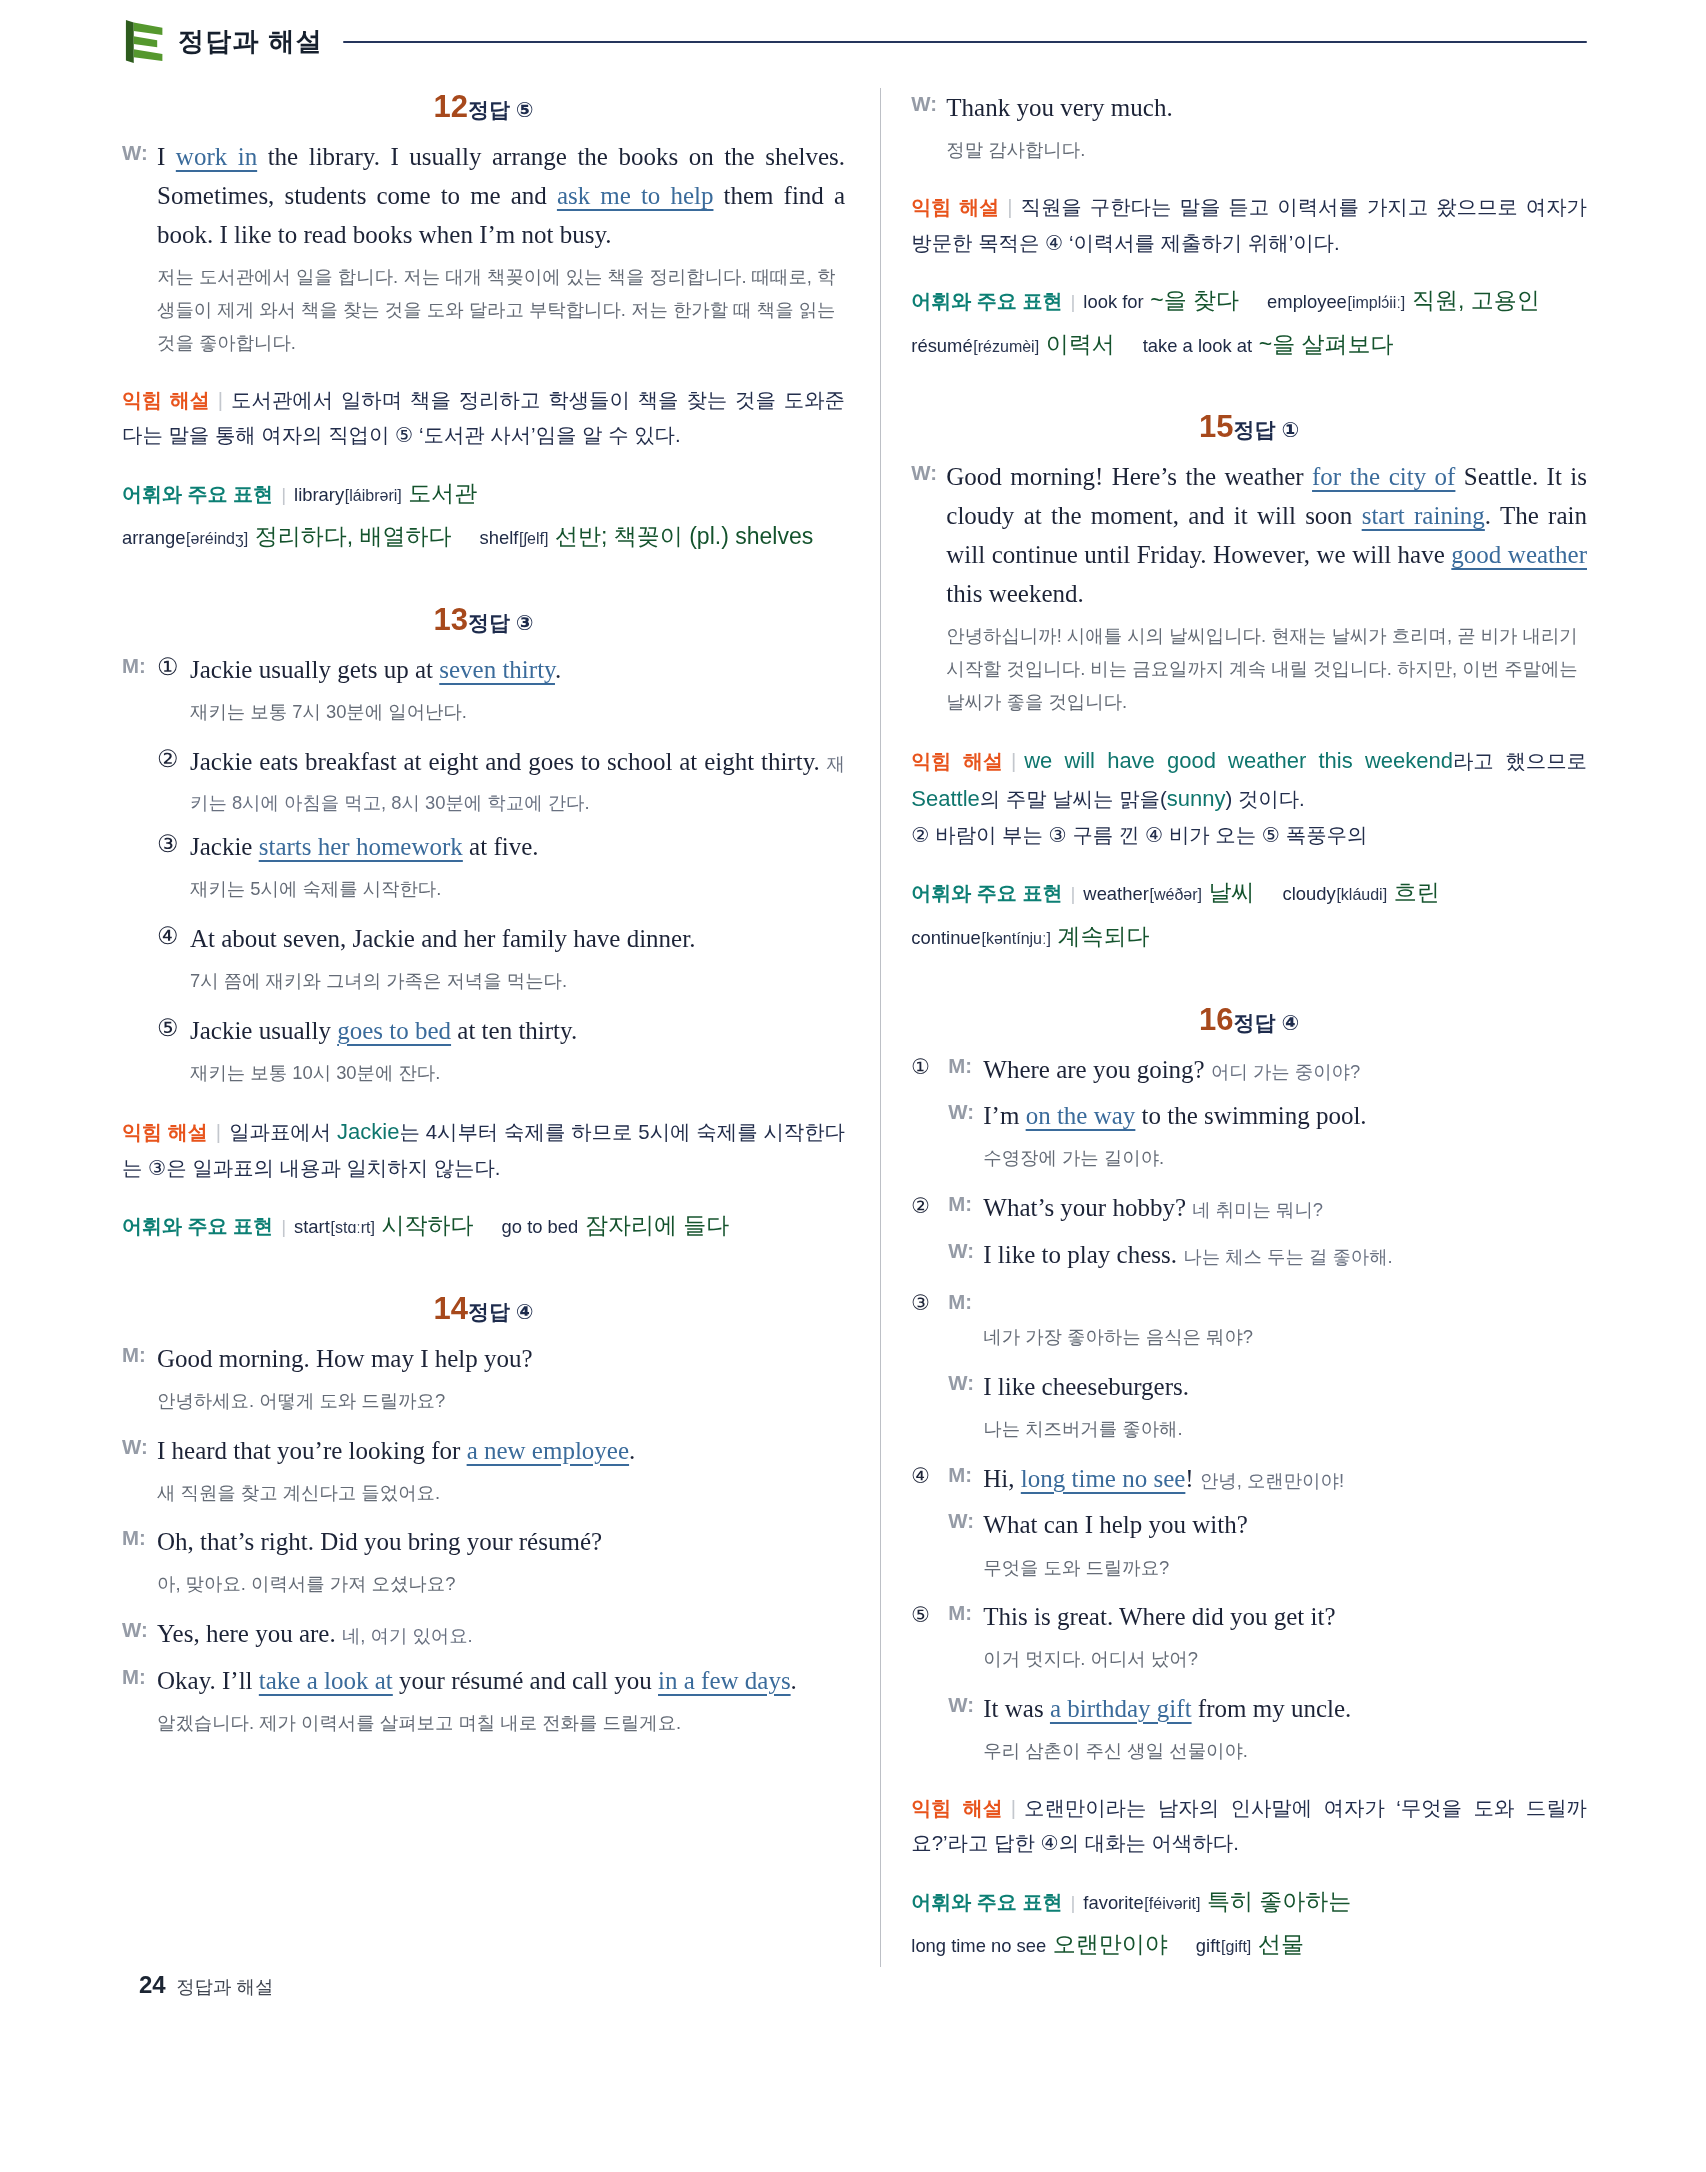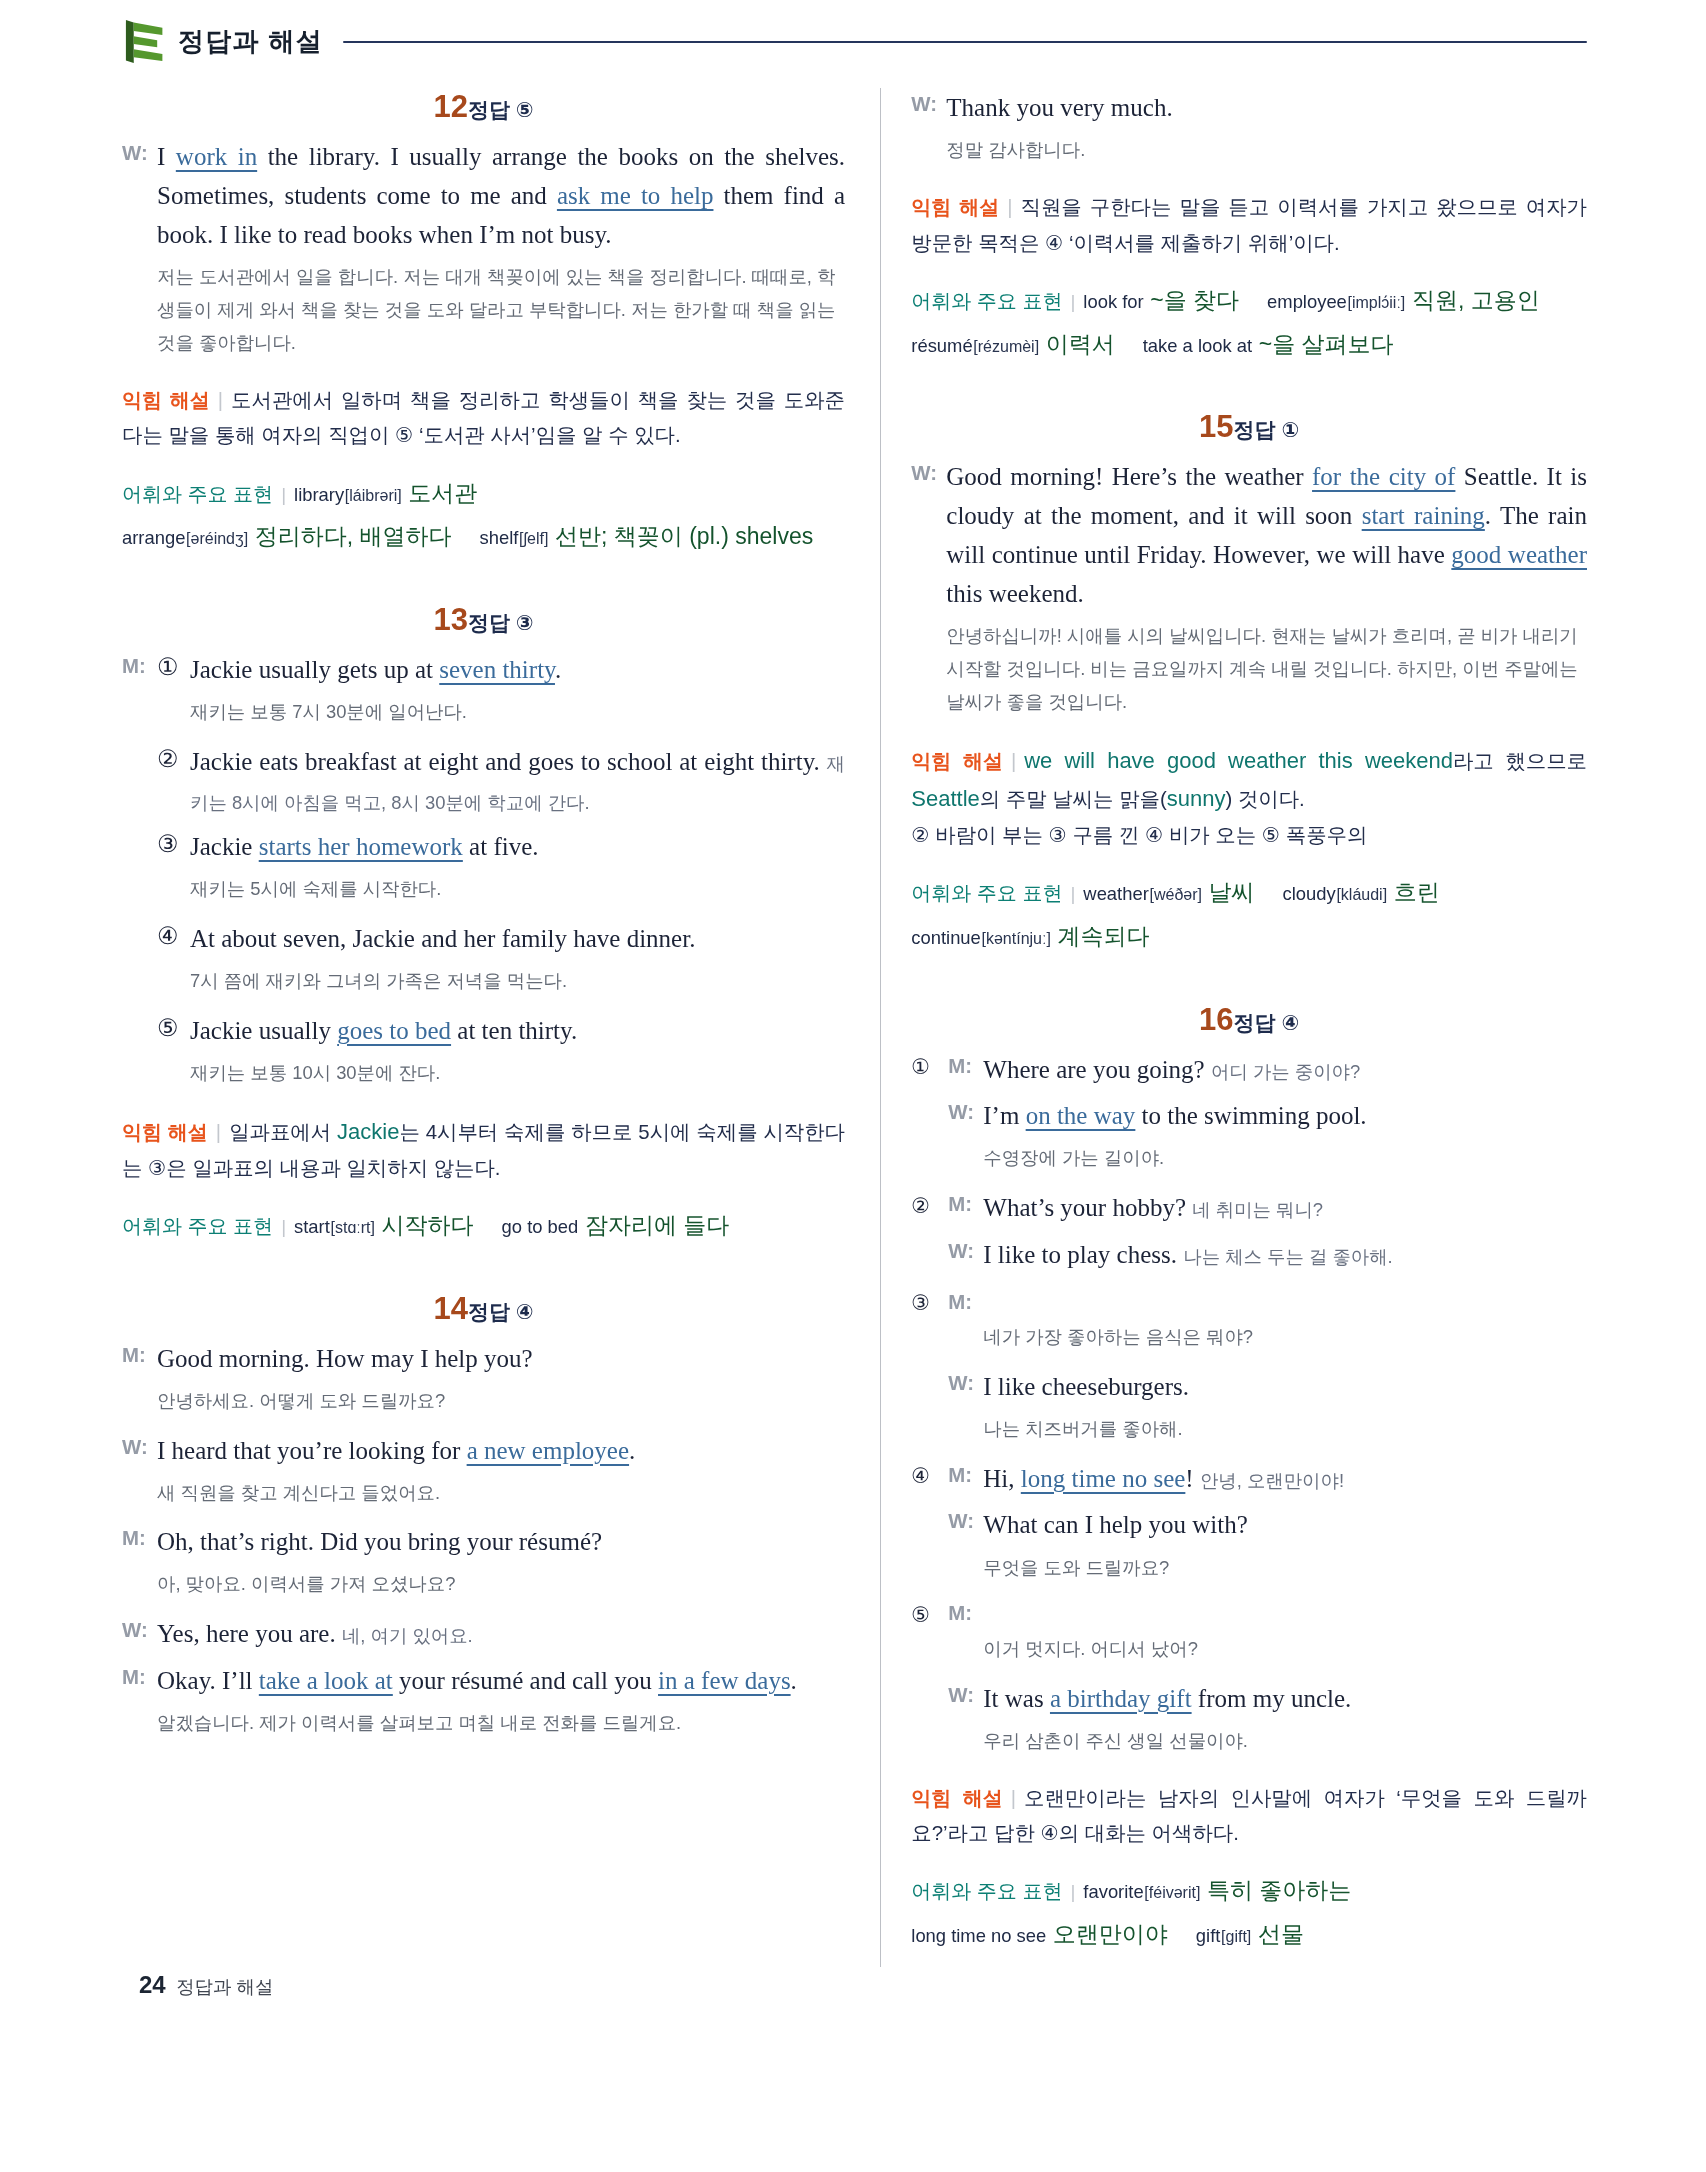--- a/index.html
+++ b/index.html
@@ -38,21 +38,21 @@
   .ind1{padding-left:35px}
   .ind2{padding-left:68px}
   .ind3{padding-left:72px}
 
   .explain{margin:24px 0 0;font-size:20.4px;line-height:1.72;color:#222d4b;text-align:justify}
   .exlabel{color:#e8541c;font-weight:bold;font-size:20px}
   .exbar{color:#c3c7cd;margin:0 8px;font-weight:normal}
   .explain .eseg{font-size:22px}
 
   .vocab{margin:18.4px 0 0;font-size:19px;line-height:1.9;color:#454c59}
-  .vlabel{color:#0c7f74;font-weight:normal;font-size:20px}
+  .vlabel{color:#0c7f74;font-weight:bold;font-size:20px}
   .ventry{display:inline-block;margin-right:28px}
   .vterm{color:#202b46;font-size:18.4px}
   .vpron{font-size:16px;color:#2a3550;margin-left:0.7px}
   .vmean{color:#14532d;font-size:23px;margin-left:6.6px}
 
   .footer{position:absolute;left:139px;top:1971px;display:flex;align-items:baseline}
   .pageno{font-size:24px;font-weight:bold;color:#1c2533;margin-right:10.5px}
   .footer-label{font-size:18.4px;color:#3f4550}
 </style>
 </head>
@@ -209,20 +209,21 @@
           <div class="eng"><span>Hi, </span><span class="useg">long time no see</span><span>! </span><span class="kseg">안녕, 오랜만이야!</span></div>
         </div>
         <div class="line wl">
           <span class="sp">W:</span>
           <div class="eng"><span>What can I help you with?</span></div>
         </div>
         <div class="ktrans ind3">무엇을 도와 드릴까요?</div>
         <div class="line nq">
           <span class="nnum">⑤</span>
           <span class="sp">M:</span>
+          <div class="eng"><span>This is great. Where did you get it?</span></div>
         </div>
         <div class="ktrans ind3">이거 멋지다. 어디서 났어?</div>
         <div class="line wl">
           <span class="sp">W:</span>
           <div class="eng"><span>It was </span><span class="useg">a birthday gift</span><span> from my uncle.</span></div>
         </div>
         <div class="ktrans ind3">우리 삼촌이 주신 생일 선물이야.</div>
         <div class="explain"><span class="exlabel">익힘 해설</span><span class="exbar">|</span><span>오랜만이라는 남자의 인사말에 여자가 ‘무엇을 도와 드릴까요?’라고 답한 ④의 대화는 어색하다.</span></div>
         <div class="vocab"><span class="vlabel">어휘와 주요 표현</span><span class="exbar">|</span><span class="ventry"><span class="vterm">favorite</span><span class="vpron">[féivərit]</span><span class="vmean">특히 좋아하는</span></span><span class="ventry"><span class="vterm">long time no see</span><span class="vmean">오랜만이야</span></span><span class="ventry"><span class="vterm">gift</span><span class="vpron">[gift]</span><span class="vmean">선물</span></span></div>
       </div>

